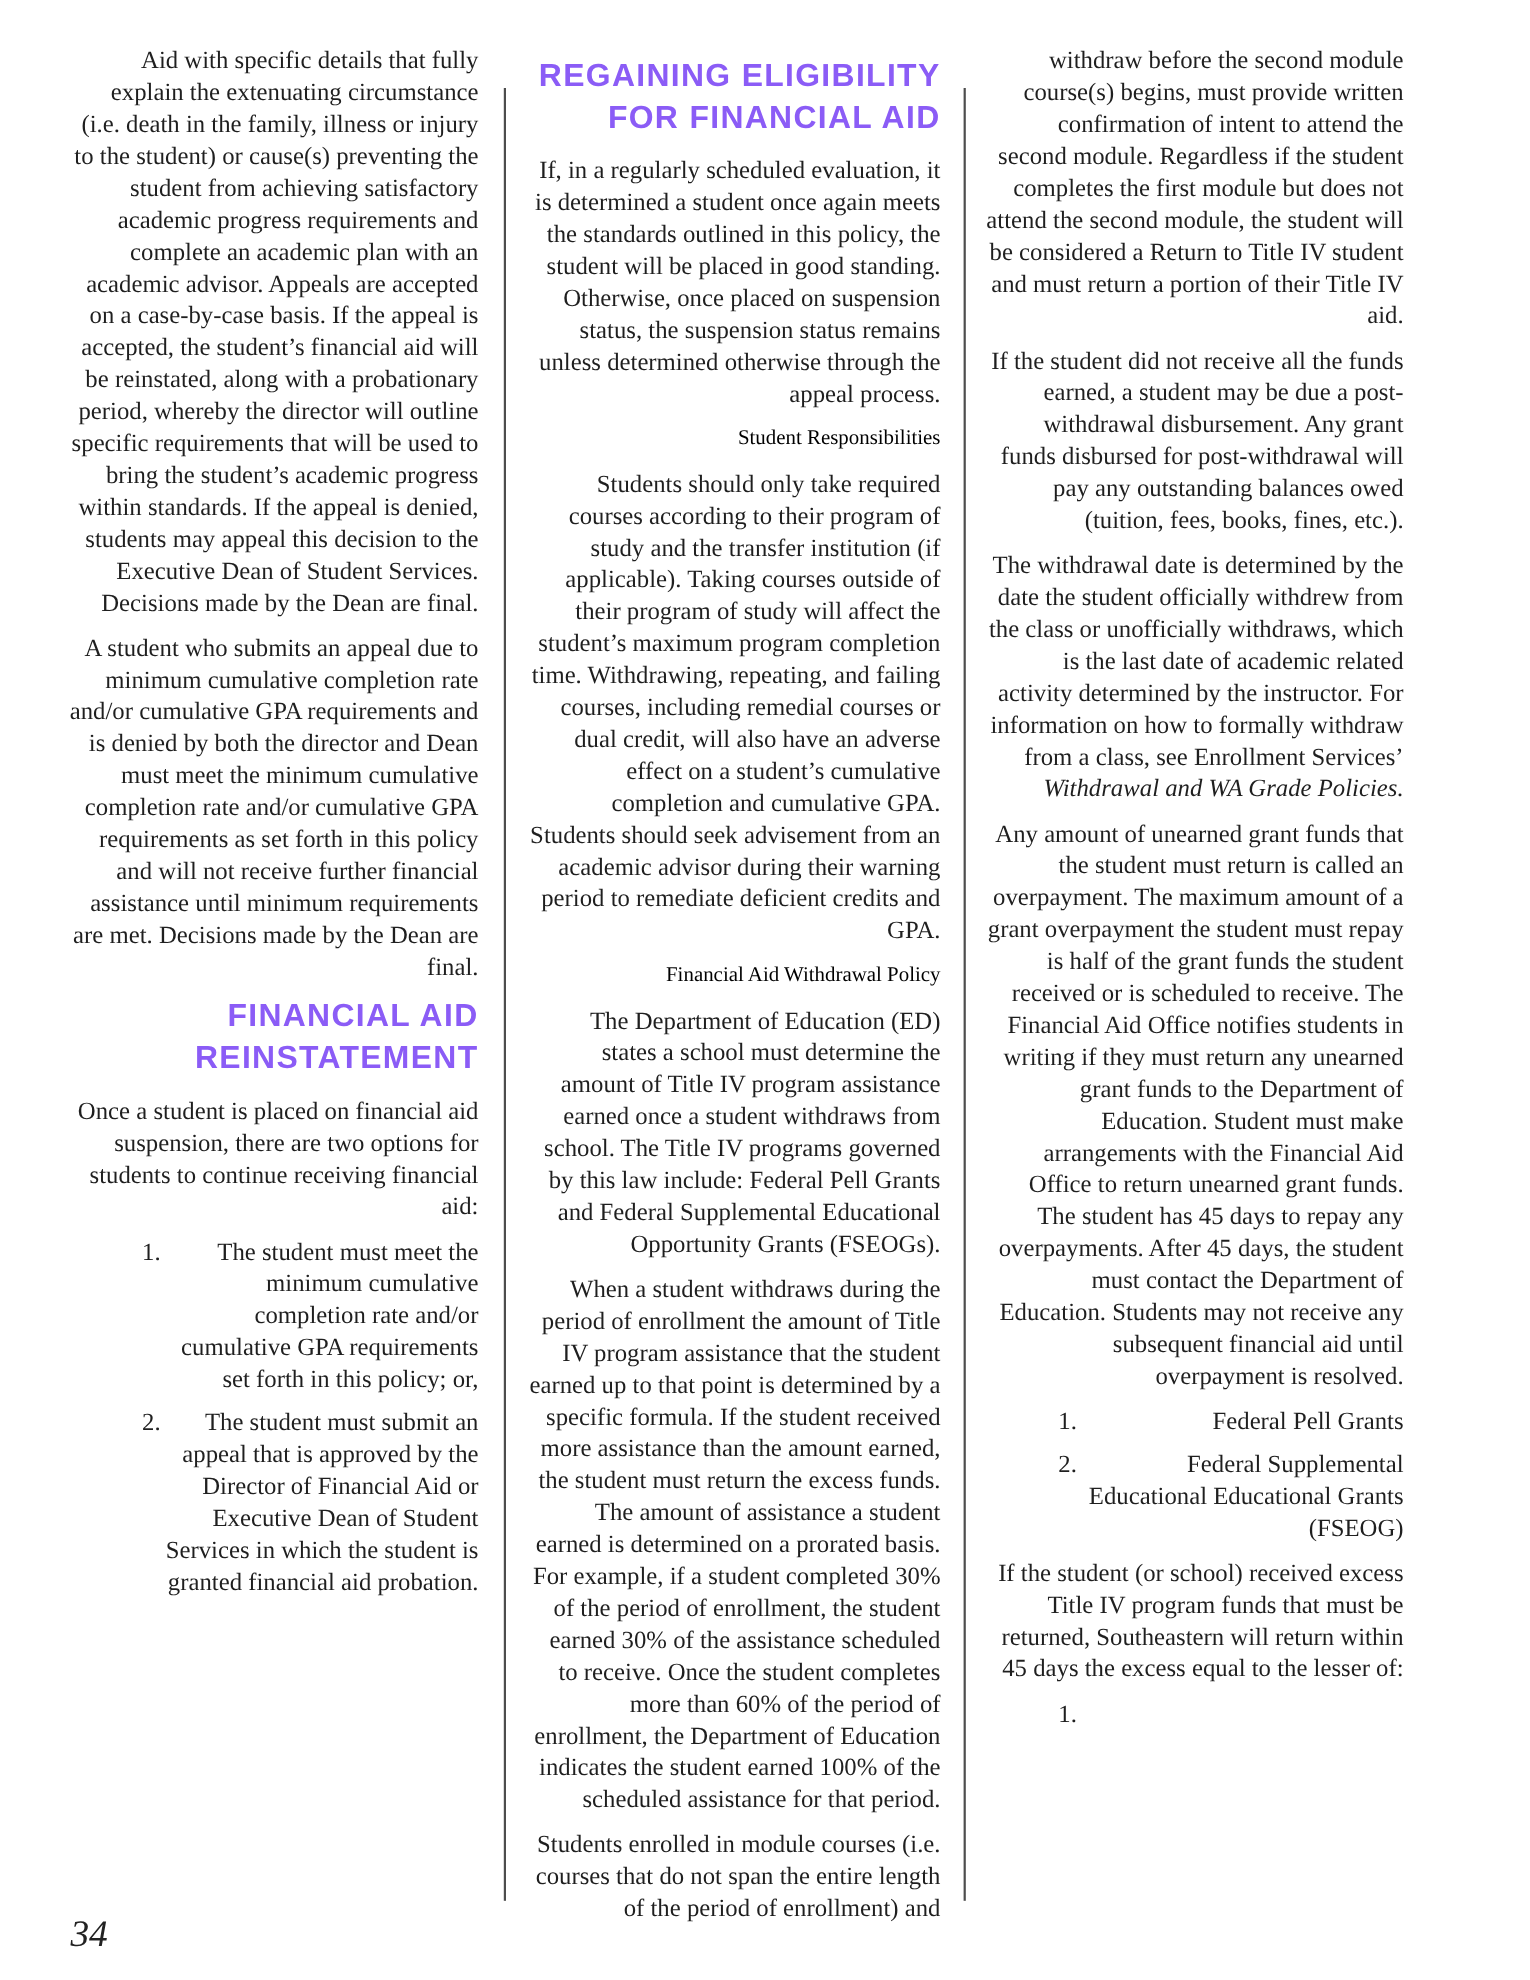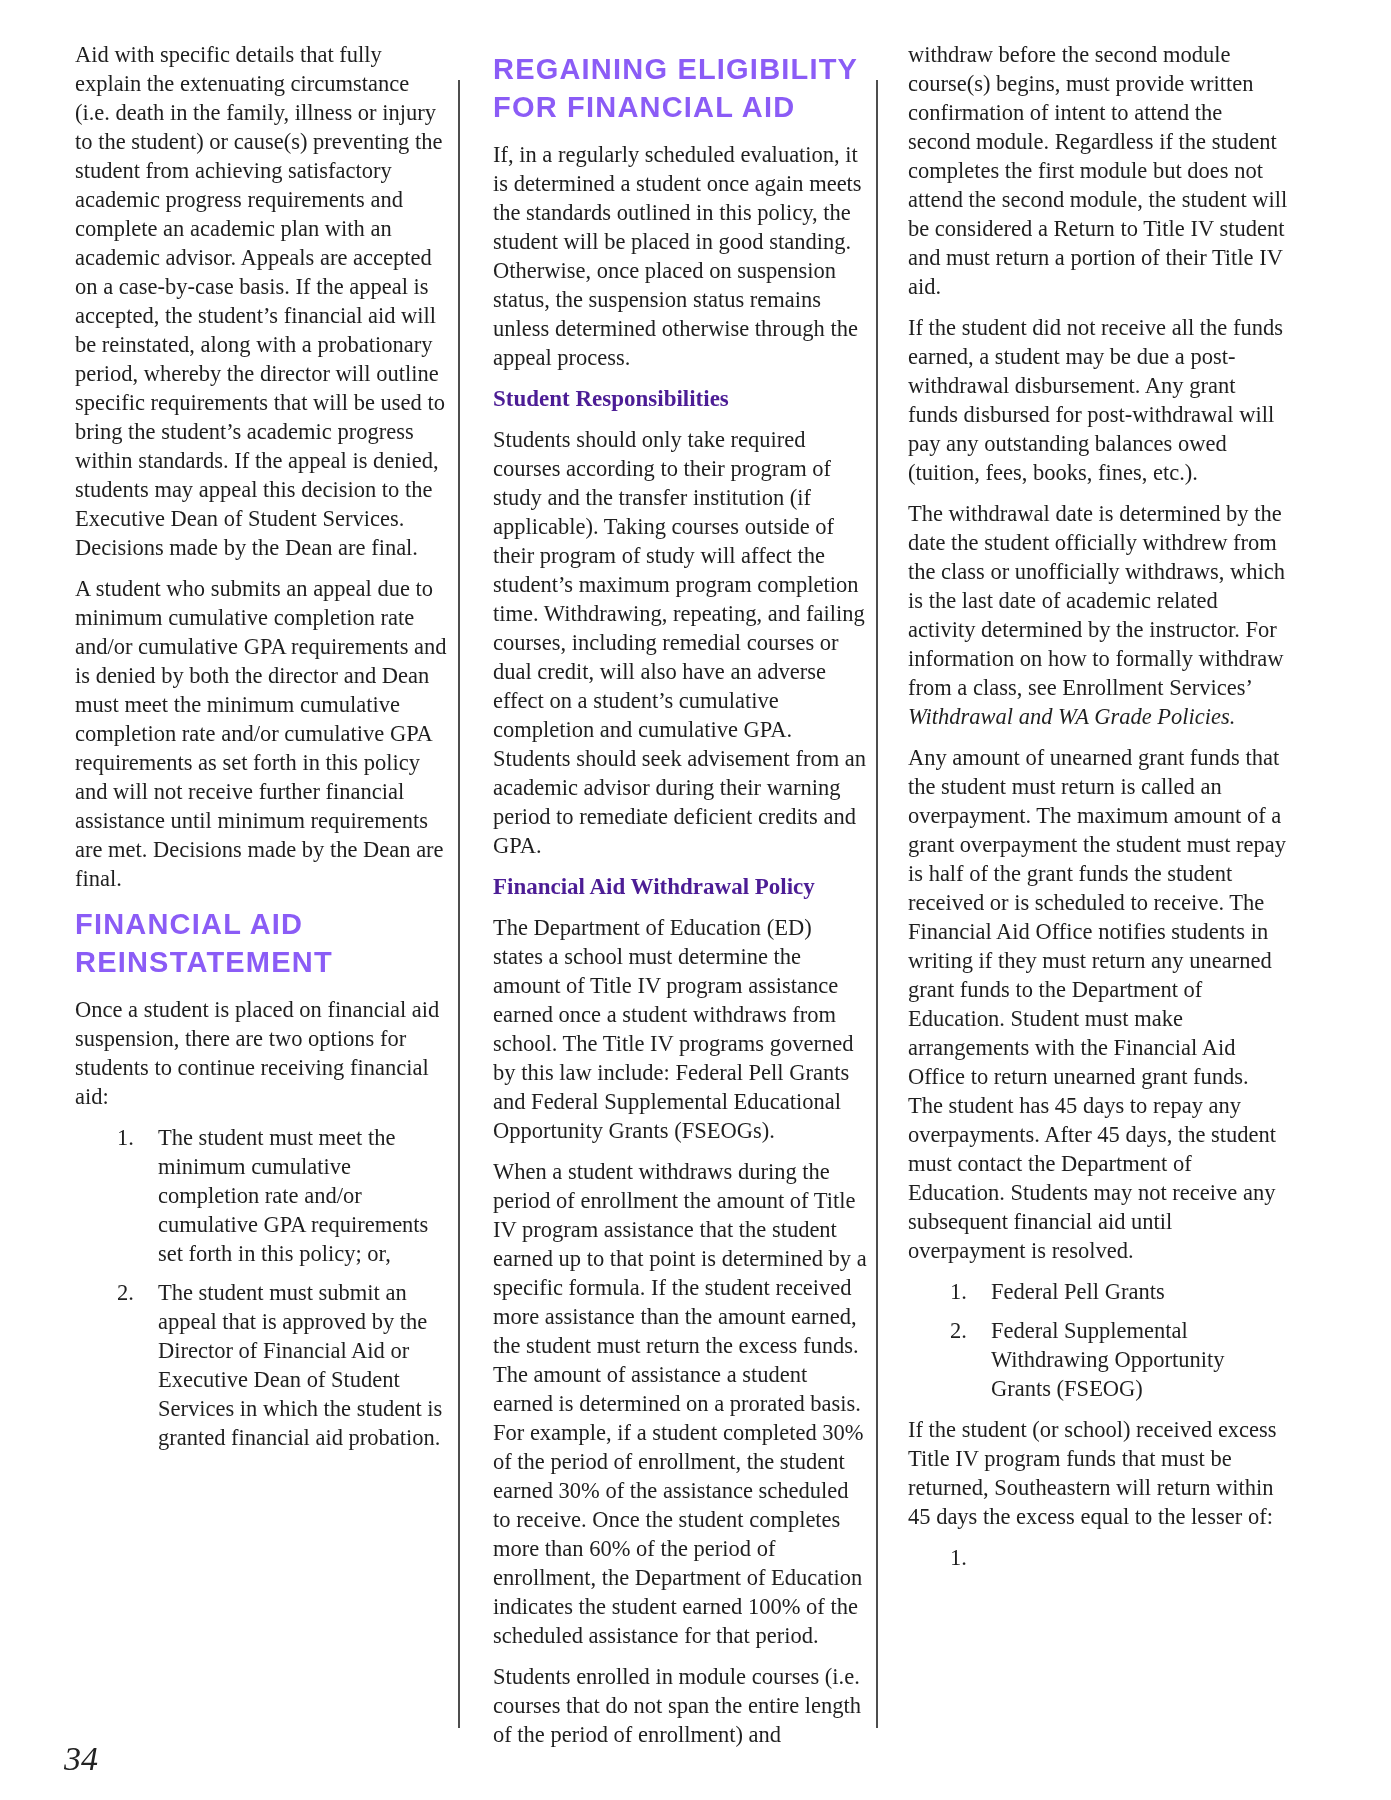--- a/index.html
+++ b/index.html
@@ -8,22 +8,21 @@
     width:1391px;
     height:1800px;
     background:#ffffff;
     font-family:"Liberation Serif","DejaVu Serif",serif;
     color:#1f1f1f;
     overflow:hidden;
   }
   .col{
     position:absolute;
     top:40px;
-    text-align:left;
-    margin-left:12px;
+    text-align:right;
   }
   .col-1{left:63px;width:372px;}
   .col-2{left:481px;width:374px;}
   .col-3{left:896px;width:380px;}
   .divider{
     position:absolute;
     top:80px;
     width:2px;
     height:1648px;
     background:#4d4d4d;
@@ -38,24 +37,24 @@
   .h1{
     font-family:"Liberation Sans","DejaVu Sans",sans-serif;
     font-weight:bold;
     font-size:29px;
     line-height:38px;
     letter-spacing:1.2px;
     color:#8b5cf6;
     margin:10px 0 14px 0;
   }
   .h2{
-    font-weight:bold;
-    font-size:23px;
+    font-weight:normal;
+    font-size:19px;
     line-height:29px;
-    color:#4c1d95;
+    color:#000000;
     margin:4px 0 12px 0;
   }
   .list{
     margin:2px 0 12px 42px;
   }
   .li{
     display:flex;
     font-size:22.5px;
     line-height:29px;
     margin:0 0 10px 0;
@@ -112,21 +111,21 @@
       <p class="body">If the student did not receive all the funds earned, a student may be due a post-withdrawal disbursement. Any grant funds disbursed for post-withdrawal will pay any outstanding balances owed (tuition, fees, books, fines, etc.).</p>
       <p class="body"><span>The withdrawal date is determined by the date the student officially withdrew from the class or unofficially withdraws, which is the last date of academic related activity determined by the instructor. For information on how to formally withdraw from a class, see Enrollment Services’ </span><span class="italic">Withdrawal and WA Grade Policies.</span></p>
       <p class="body">Any amount of unearned grant funds that the student must return is called an overpayment. The maximum amount of a grant overpayment the student must repay is half of the grant funds the student received or is scheduled to receive. The Financial Aid Office notifies students in writing if they must return any unearned grant funds to the Department of Education. Student must make arrangements with the Financial Aid Office to return unearned grant funds. The student has 45 days to repay any overpayments. After 45 days, the student must contact the Department of Education. Students may not receive any subsequent financial aid until overpayment is resolved.</p>
       <div class="list">
         <div class="li">
           <span class="num">1.</span>
           <span class="itx">Federal Pell Grants</span>
         </div>
         <div class="li">
           <span class="num">2.</span>
-          <span class="itx">Federal Supplemental Withdrawing Opportunity Grants (FSEOG)</span>
+          <span class="itx">Federal Supplemental Educational Educational Grants (FSEOG)</span>
         </div>
       </div>
       <p class="body">If the student (or school) received excess Title IV program funds that must be returned, Southeastern will return within 45 days the excess equal to the lesser of:</p>
       <div class="list">
         <div class="li">
           <span class="num">1.</span>
         </div>
       </div>
     </div>
   <div class="page-number">34</div>

